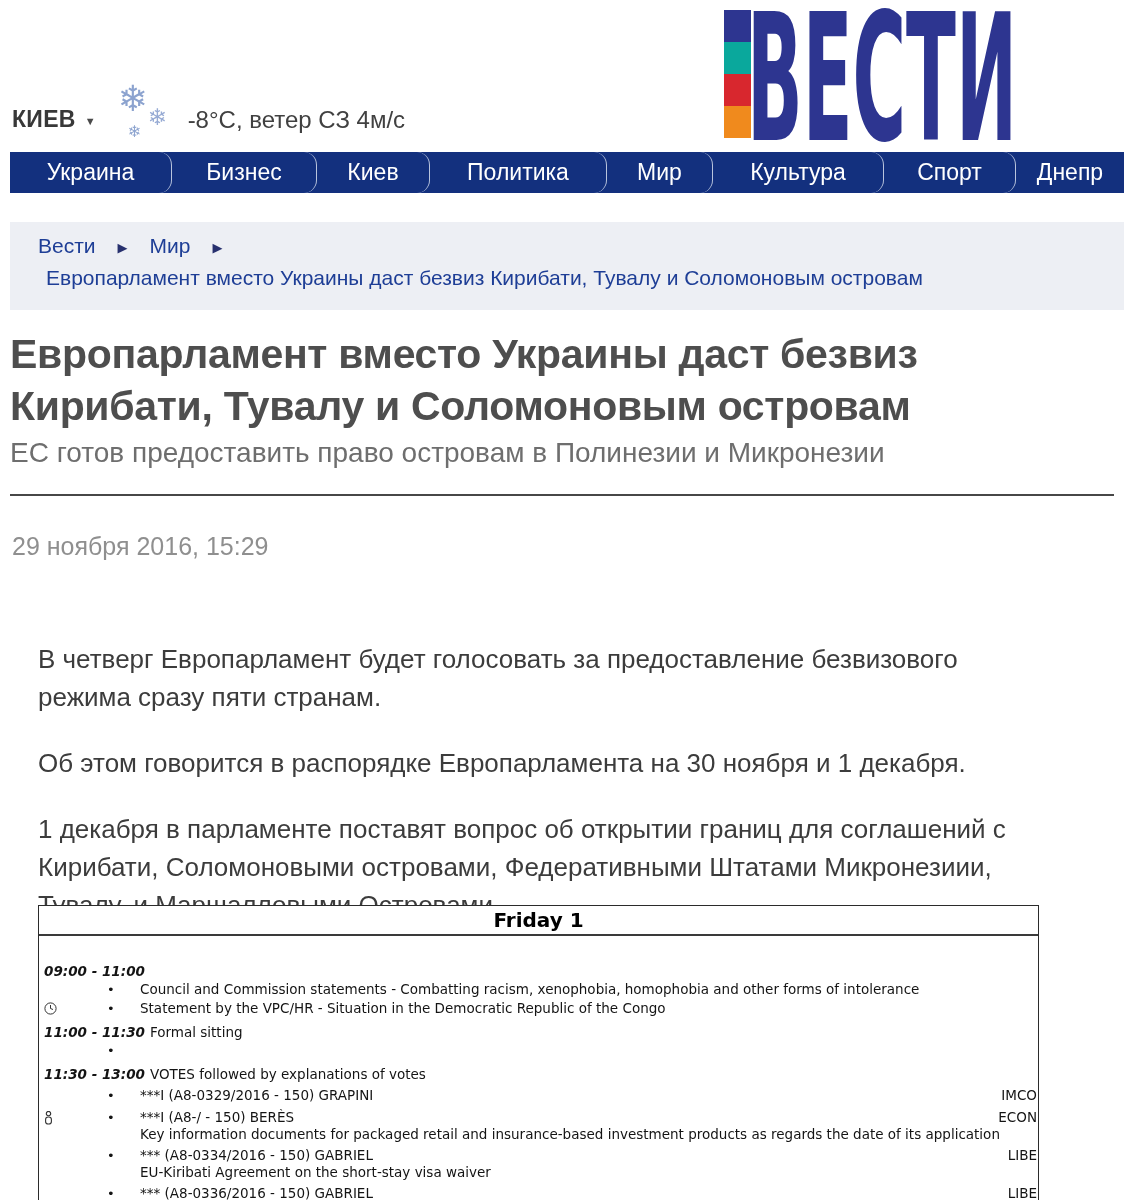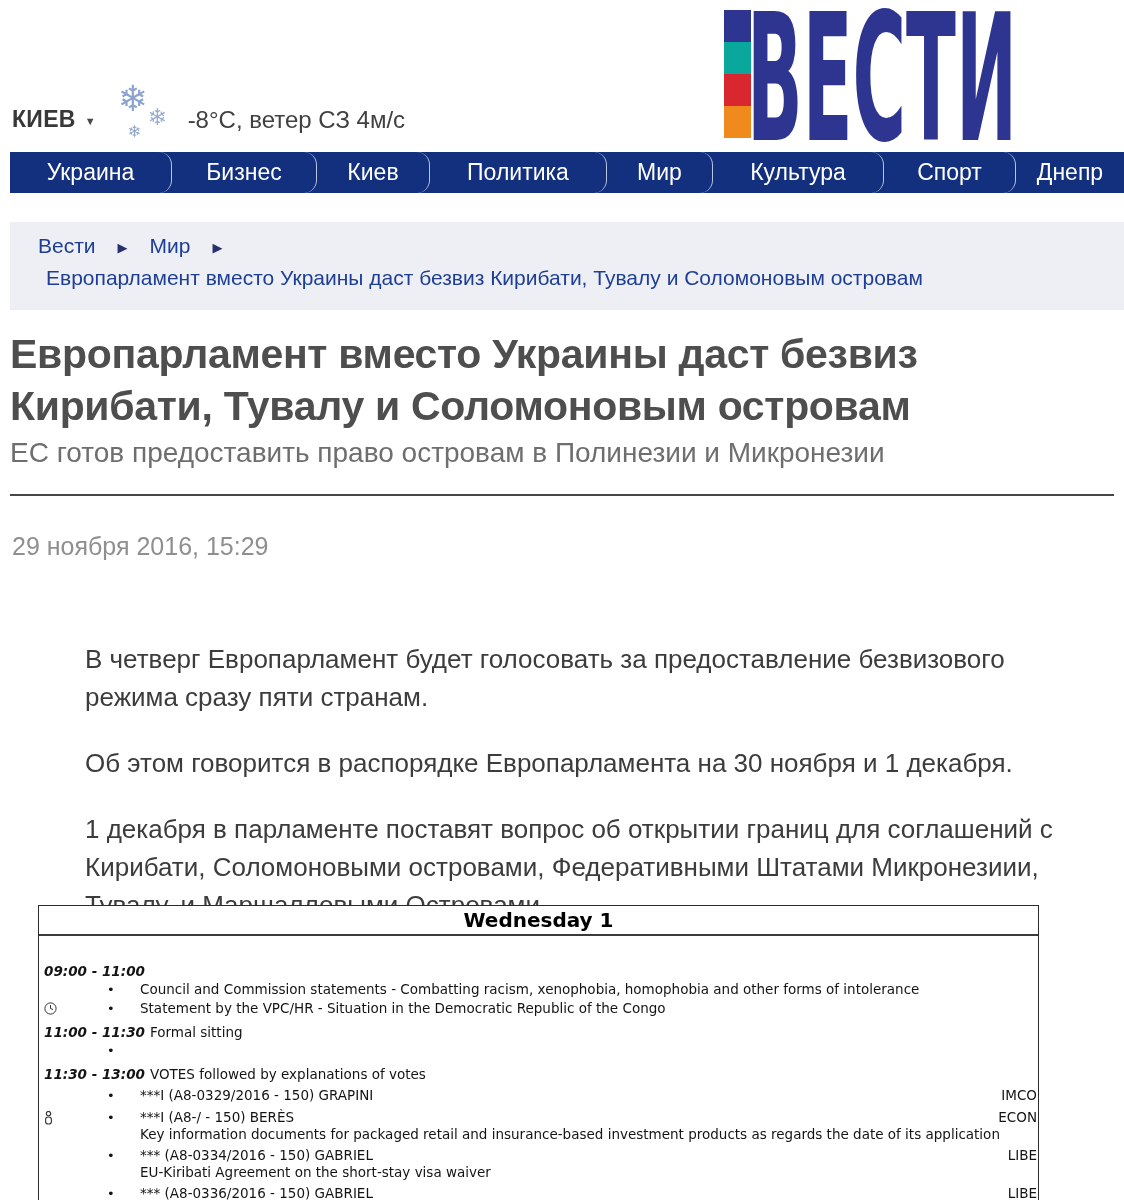--- a/index.html
+++ b/index.html
@@ -39,21 +39,21 @@
 
   
   .art-title { position:absolute; left:10px; top:328px; width:975px;
                font-size:41px; font-weight:bold; color:#4E4E4E; line-height:52px;
                letter-spacing:-.3px; }
   .art-subtitle { position:absolute; left:10px; top:437px; font-size:28px; color:#6E6E6E; }
   .art-rule { position:absolute; left:10px; top:494px; width:1104px; height:2px; background:#474747; }
   .art-date { position:absolute; left:12px; top:532px; font-size:25px; color:#8F8F8F; }
 
   
-  .art-body { position:absolute; left:38px; top:640px; width:1005px;margin-left:47px; }
+  .art-body { position:absolute; left:38px; top:640px; width:1005px; }
   .art-body p { font-size:26px; color:#3C3C3C; line-height:38px; margin-bottom:28px; }
 
   
   .sched { position:absolute; left:38px; top:905px; width:1001px; height:400px;
            border:1px solid #2b2b2b; background:#fff; overflow:hidden;
            font-family:"DejaVu Sans", sans-serif; color:#141414; }
   .sched-header { height:30px; line-height:29px; text-align:center;
                   border-bottom:2px solid #3a3a3a; font-size:20px; font-weight:bold; color:#000; }
   .sched-body { padding-top:20px; font-size:13.5px; }
   .time-line { margin:7px 0 0 5px; line-height:16px; }
@@ -122,21 +122,21 @@
 <div class="art-rule"></div>
 <div class="art-date">29 ноября 2016, 15:29</div>
 
 <div class="art-body">
   <p>В четверг Европарламент будет голосовать за предоставление безвизового режима сразу пяти странам.</p>
   <p>Об этом говорится в распорядке Европарламента на 30 ноября и 1 декабря.</p>
   <p>1 декабря в парламенте поставят вопрос об открытии границ для соглашений с Кирибати, Соломоновыми островами, Федеративными Штатами Микронезиии, Тувалу, и Маршалловыми Островами.</p>
 </div>
 
 <div class="sched">
-  <div class="sched-header">Wednesday 1</div>
+  <div class="sched-header">Friday 1</div>
   <div class="sched-body">
 
     <div class="time-line">
       <span class="t">09:00 - 11:00</span><span class="tl"></span>
     </div>
 
     <div class="item-line">
       <span class="icon-cell"></span>
       <span class="bullet-cell"><span class="bullet">•</span></span>
       <span class="item-text">Council and Commission statements - Combatting racism, xenophobia, homophobia and other forms of intolerance</span>

